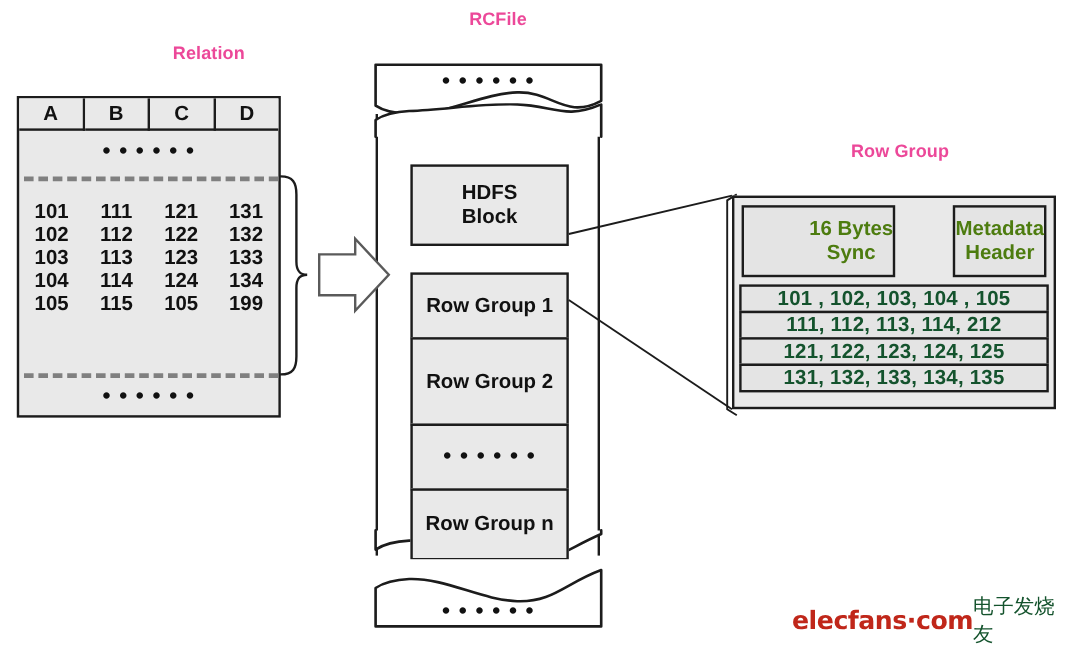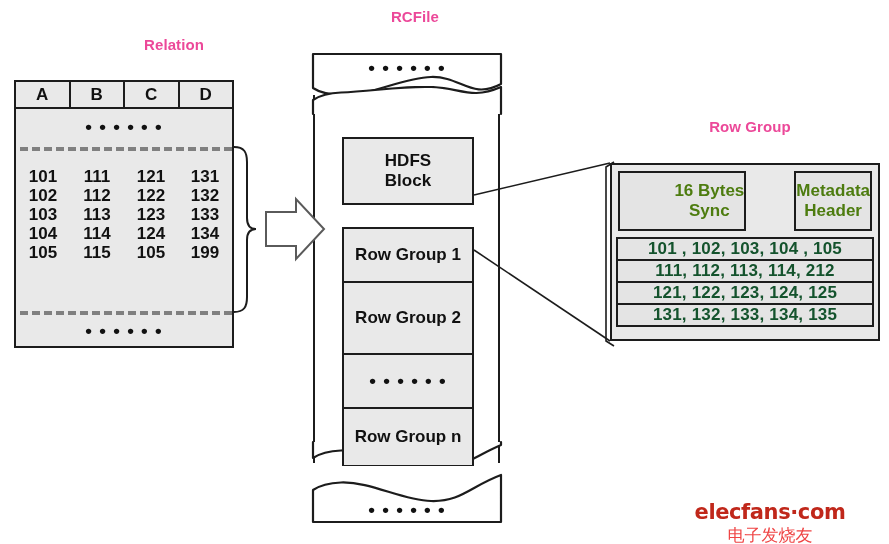--- a/index.html
+++ b/index.html
@@ -120,28 +120,28 @@
     margin-top:-2px;
   }
   .rgp-row:first-child{margin-top:0;}
 
   
   #overlay{position:absolute;left:0;top:0;width:889px;height:544px;pointer-events:none;}
 
   
   #watermark{
     left:660px;top:500px;width:220px;height:34px;
-    display:flex;align-items:center;gap:0;flex-direction:column;
+    display:flex;align-items:center;gap:0;
   }
   #wm-latin{
     font-size:21px;font-weight:700;color:#c0271a;
     font-family:"DejaVu Sans",sans-serif;letter-spacing:-0.4px;
   }
   #wm-cn{
-    font-size:17px;color:#ef4444;
+    font-size:17px;color:#14532d;
     font-family:Liberation Serif, serif;
   }
 </style>
 </head>
 <body>
 
 <div class="stage">
 
   <div class="abs title" style="left:44px;top:36px;width:160px;text-align:right;">Relation</div>
 

